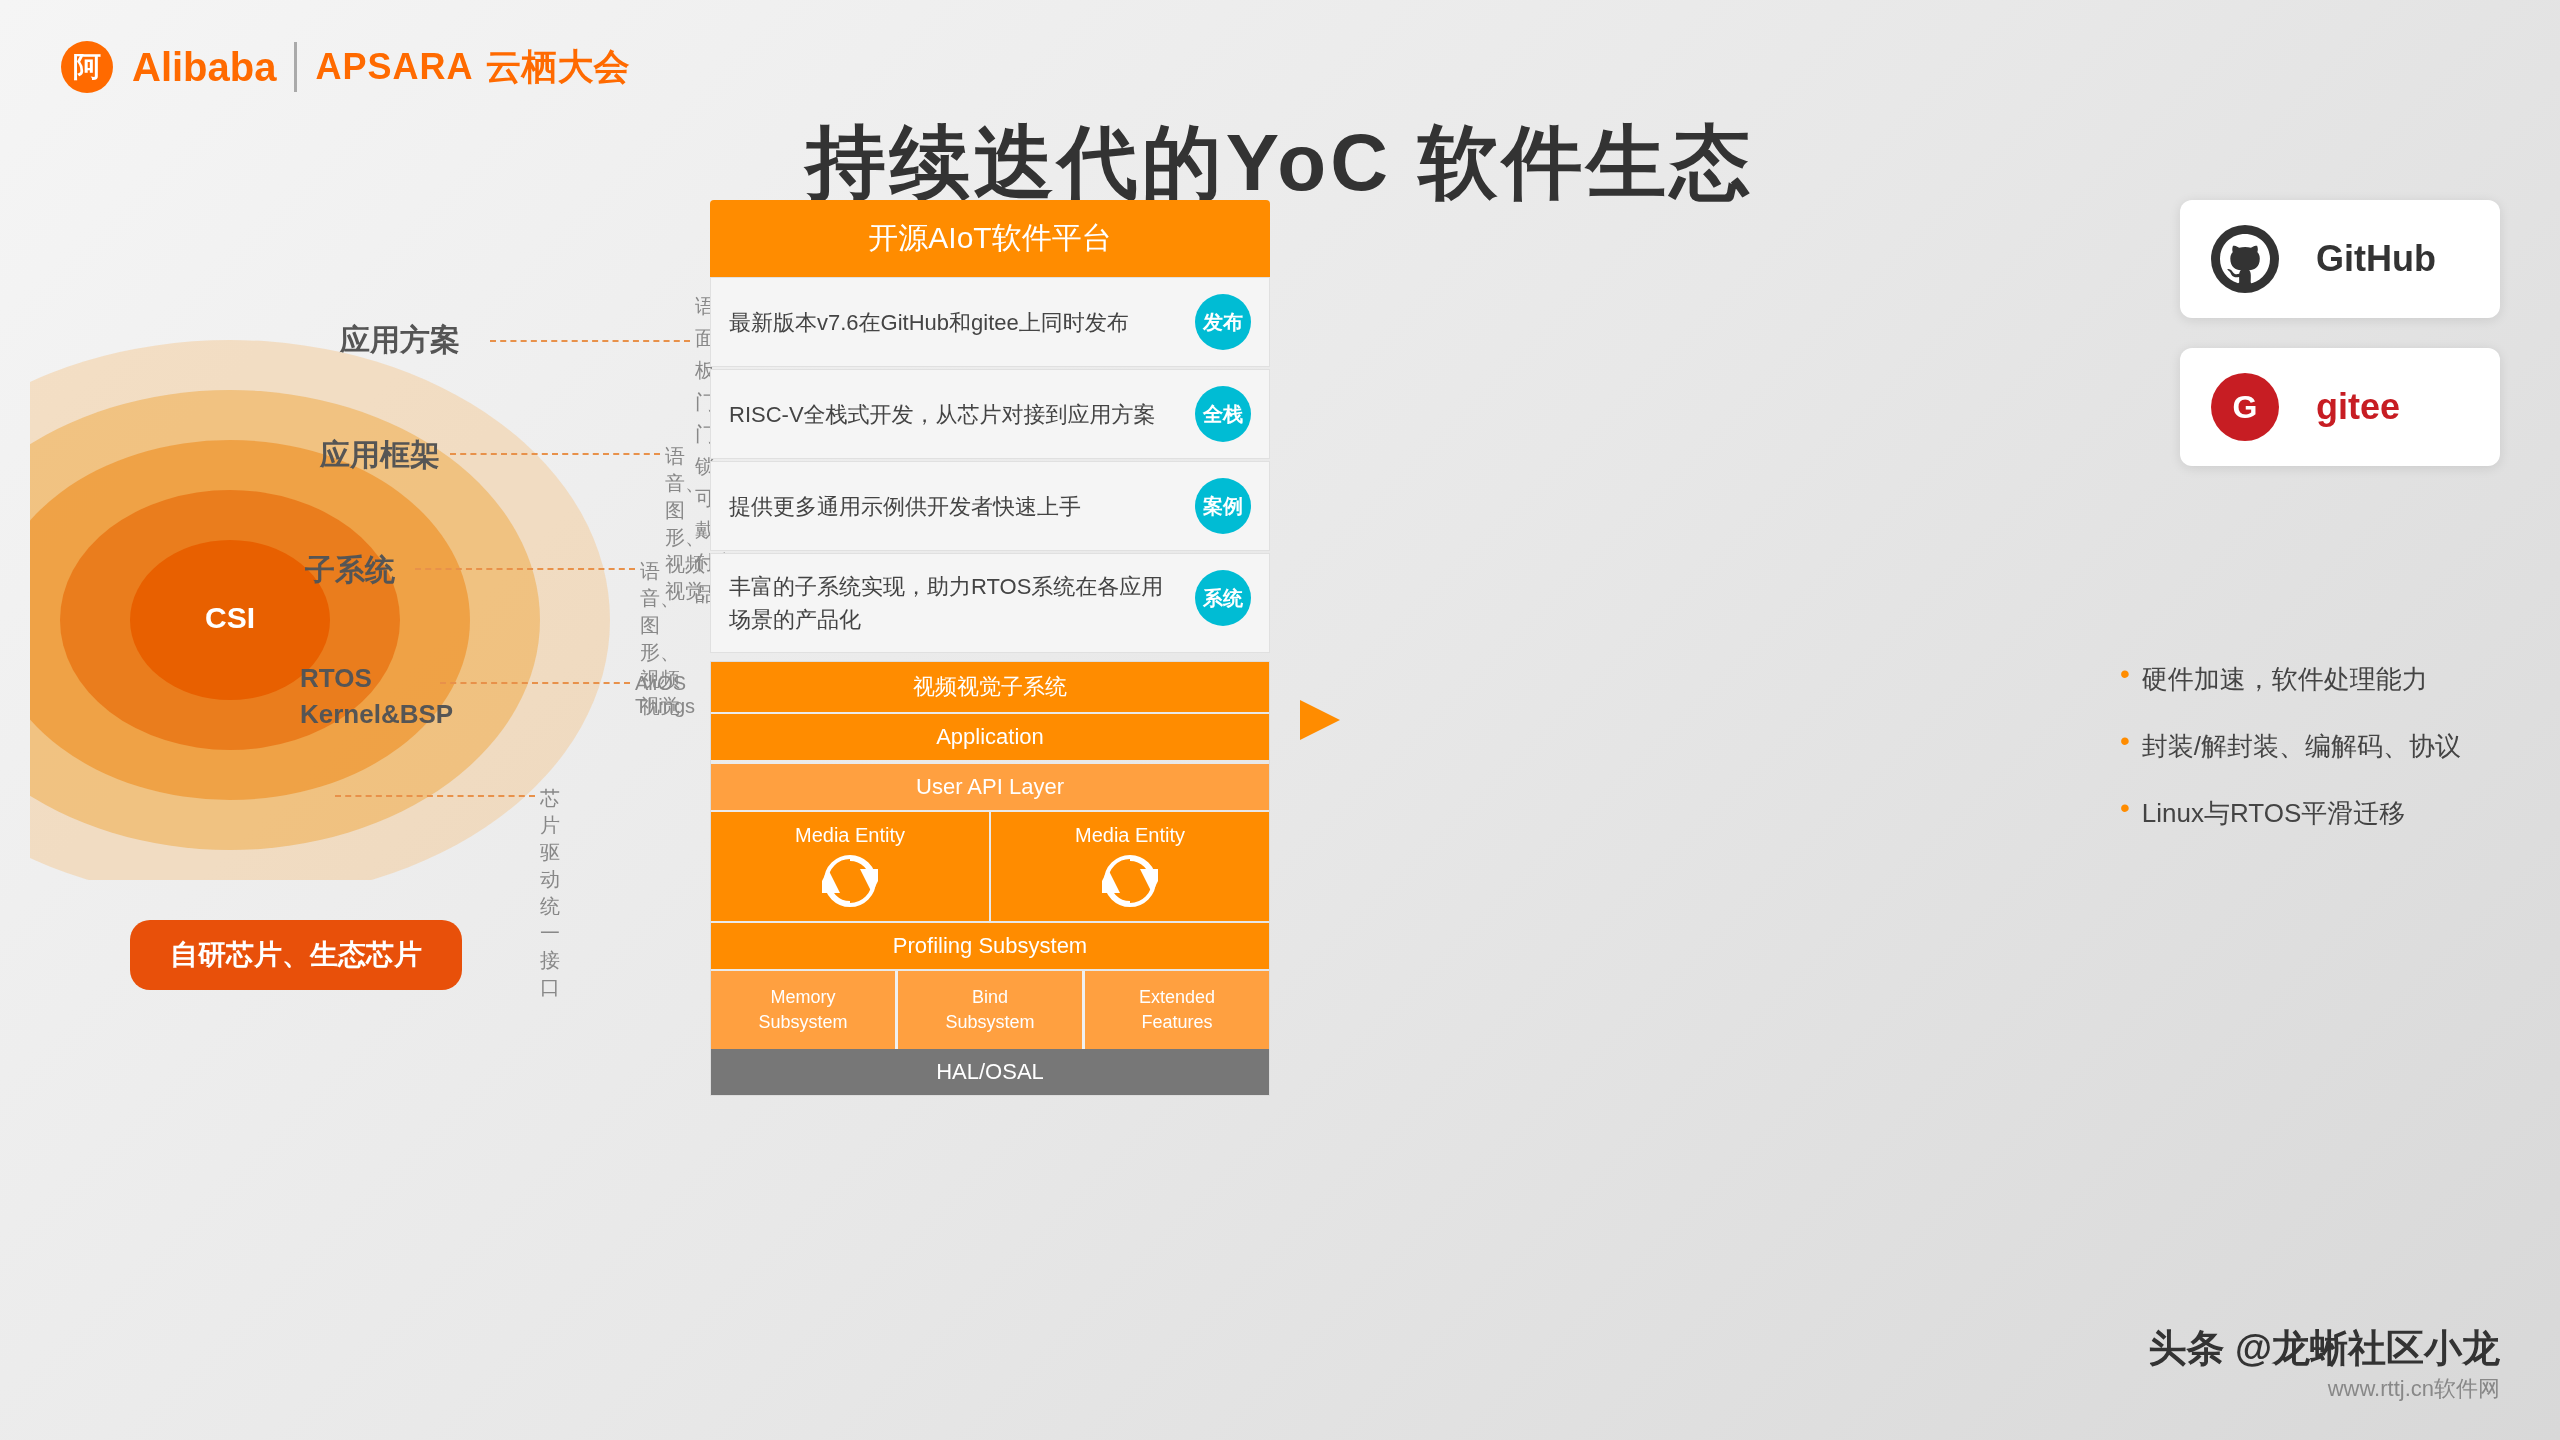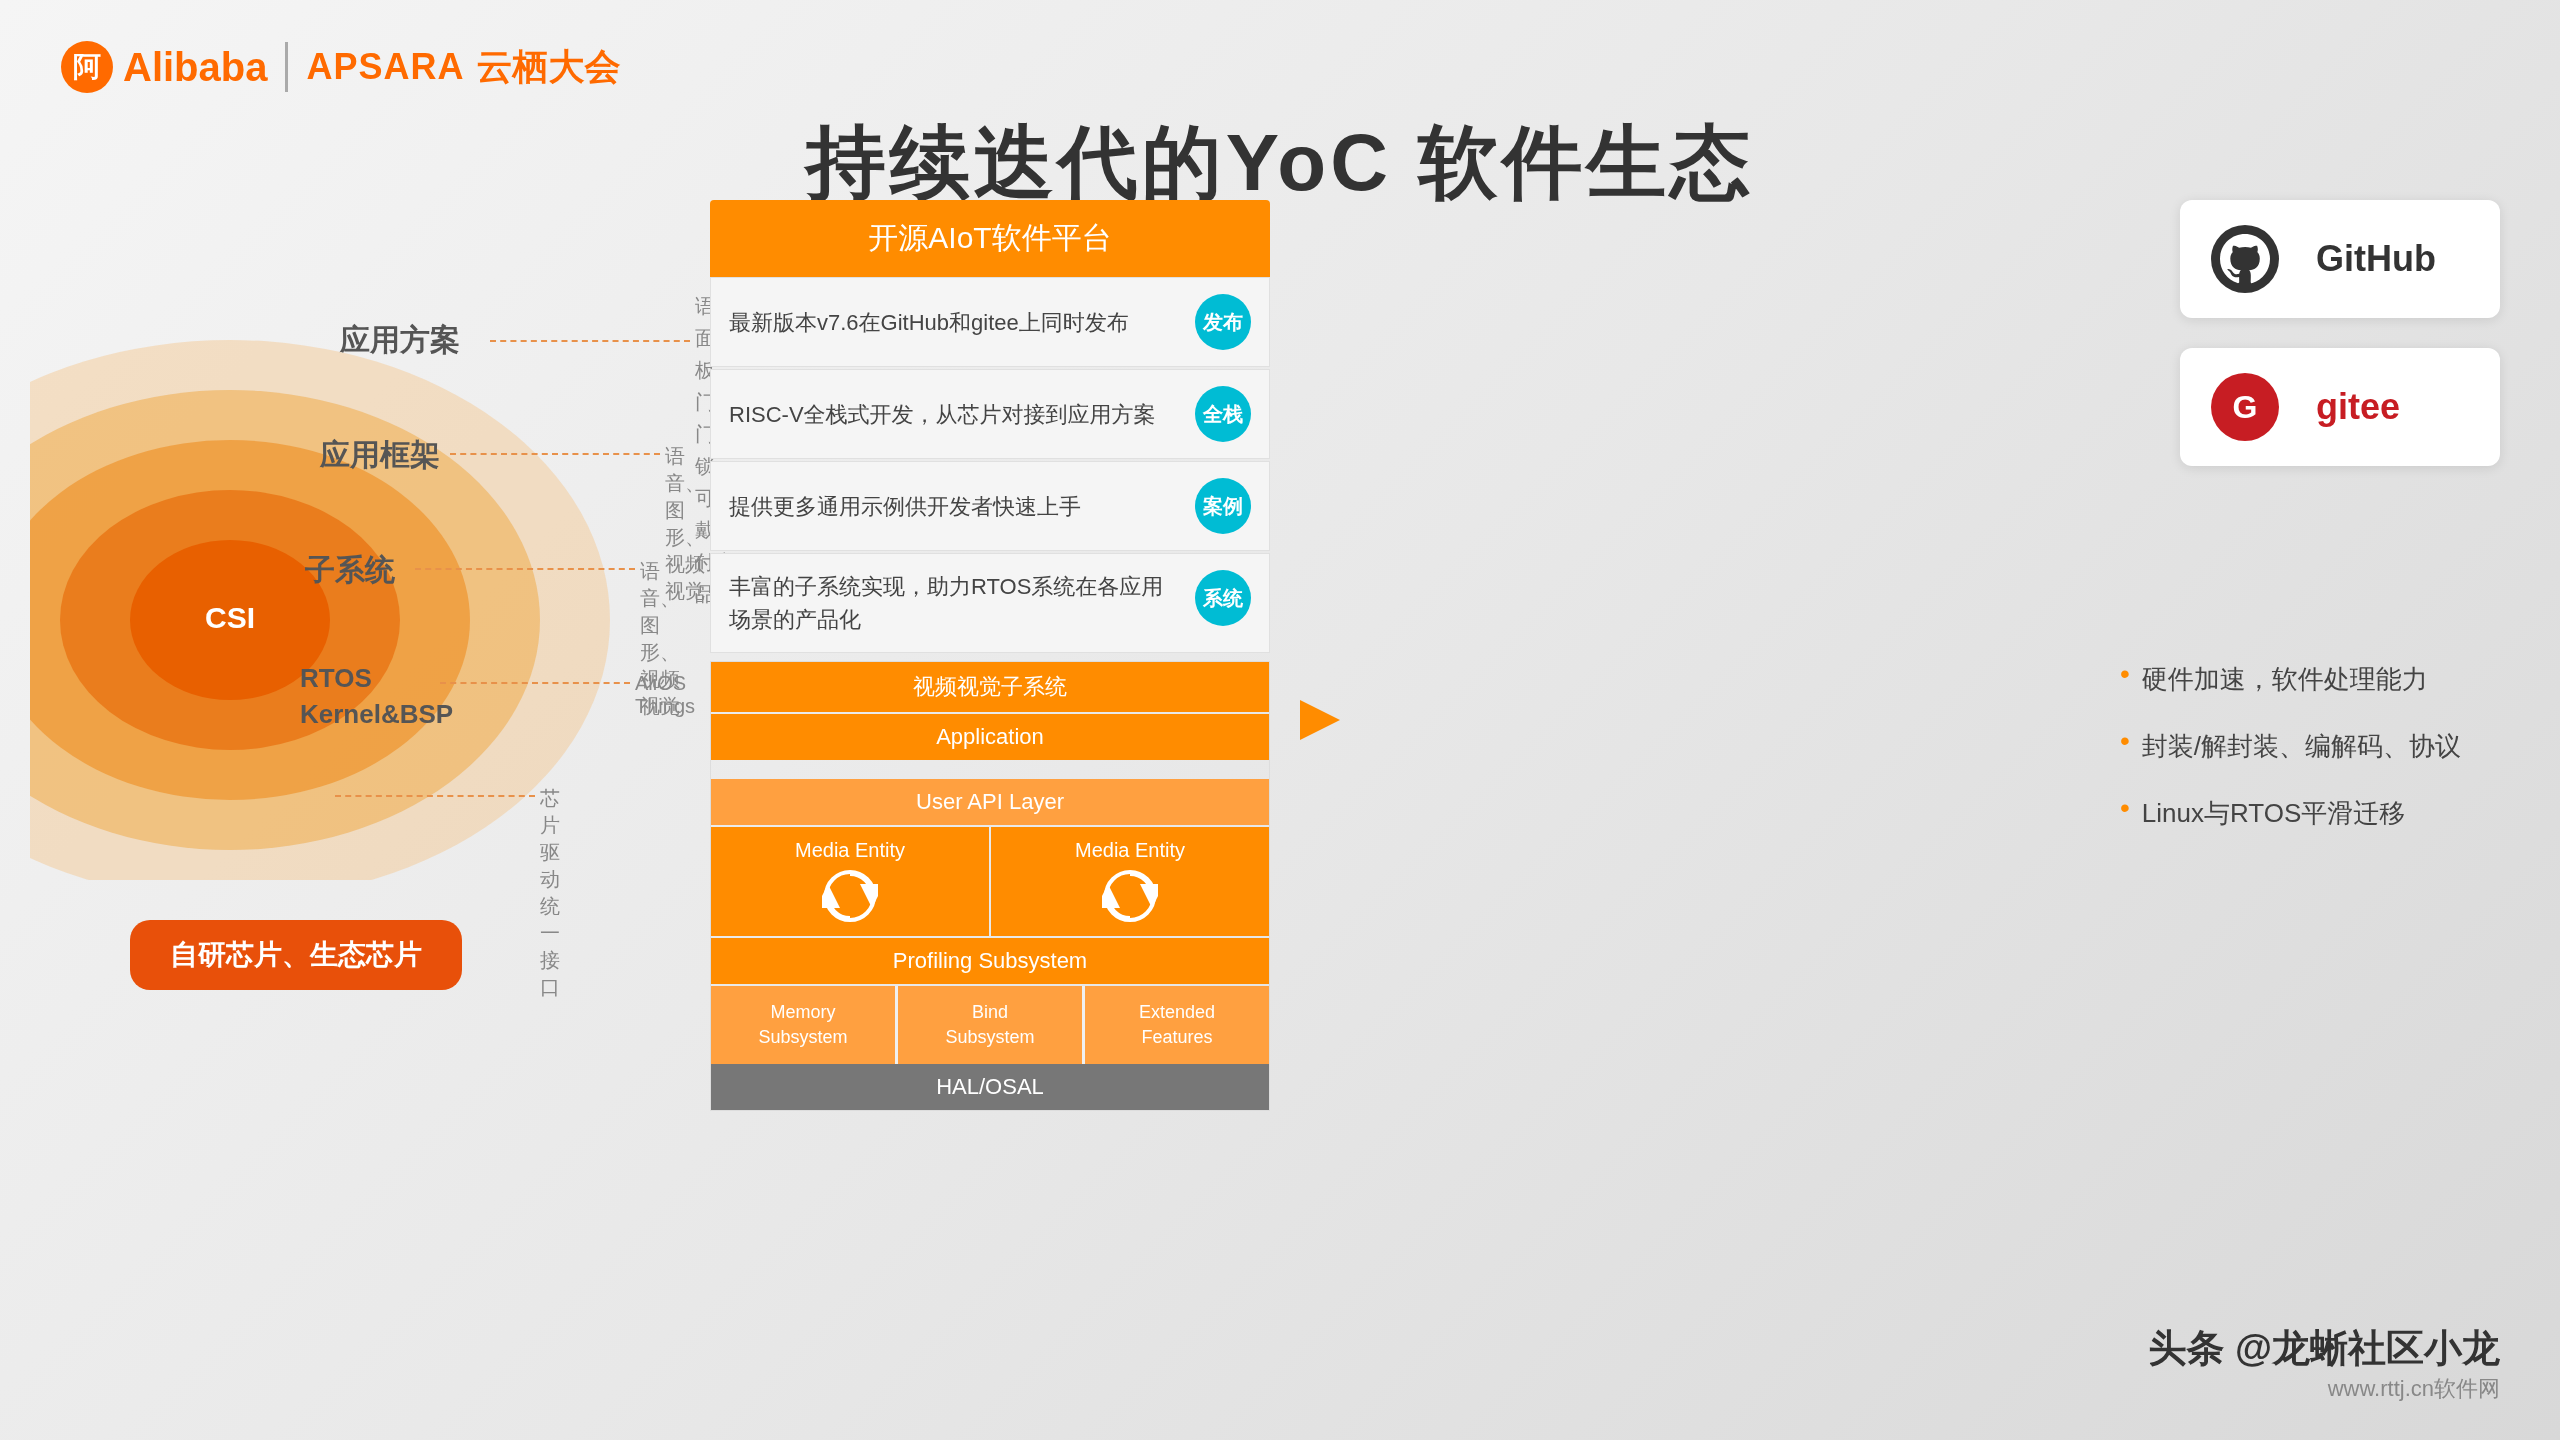--- a/index.html
+++ b/index.html
@@ -243,21 +243,21 @@
 <body>
 
 <div class="header">
   <div class="logo-area">
     <div class="alibaba-logo">
 
       <svg width="54" height="54" viewBox="0 0 54 54">
         <ellipse cx="27" cy="27" rx="26" ry="26" fill="#ff6a00"></ellipse>
         <text x="27" y="36" text-anchor="middle" font-size="28" fill="white" font-weight="bold">阿</text>
       </svg>
-      <span style="font-size:40px;font-weight:bold;color:#ff6a00;margin-left:3px;">Alibaba</span>
+      <span style="font-size:40px;font-weight:bold;color:#ff6a00;margin-left:12px;">Alibaba</span>
     </div>
     <div class="divider-line"></div>
     <span class="apsara-text">APSARA</span>
     <span class="yunqi-text" style="margin-left:12px;">云栖大会</span>
   </div>
 </div>
 
 <div class="main-title">持续迭代的YoC 软件生态</div>
 
 <div class="left-diagram">
@@ -330,21 +330,21 @@
   </div>
   <div class="platform-row" style="align-items:flex-start;">
     <span class="platform-row-text">丰富的子系统实现，助力RTOS系统在各应用场景的产品化</span>
     <div class="platform-badge">系统</div>
   </div>
 
   <div class="arch-diagram">
 
     <div style="background:#ff8c00;color:white;text-align:center;font-size:22px;padding:10px 0;margin-bottom:2px;">视频视觉子系统</div>
 
-    <div style="background:#ff8c00;color:white;text-align:center;font-size:22px;padding:10px 0;margin-bottom:19px;">Application</div>
+    <div style="background:#ff8c00;color:white;text-align:center;font-size:22px;padding:10px 0;margin-bottom:4px;">Application</div>
 
     <div style="background:#ffa040;color:white;text-align:center;font-size:22px;padding:10px 0;margin-bottom:2px;">User API Layer</div>
 
     <div style="display:flex;gap:2px;margin-bottom:2px;">
       <div class="media-entity-box">
         <span>Media Entity</span>
         <svg width="56" height="56" viewBox="0 0 56 56">
           <circle cx="28" cy="28" r="24" fill="none" stroke="white" stroke-width="4"></circle>
           <path d="M28 6 A22 22 0 0 1 50 28" stroke="white" stroke-width="4" fill="none" marker-end="url(#arr)"></path>
           <path d="M28 50 A22 22 0 0 1 6 28" stroke="white" stroke-width="4" fill="none" marker-end="url(#arr2)"></path>

